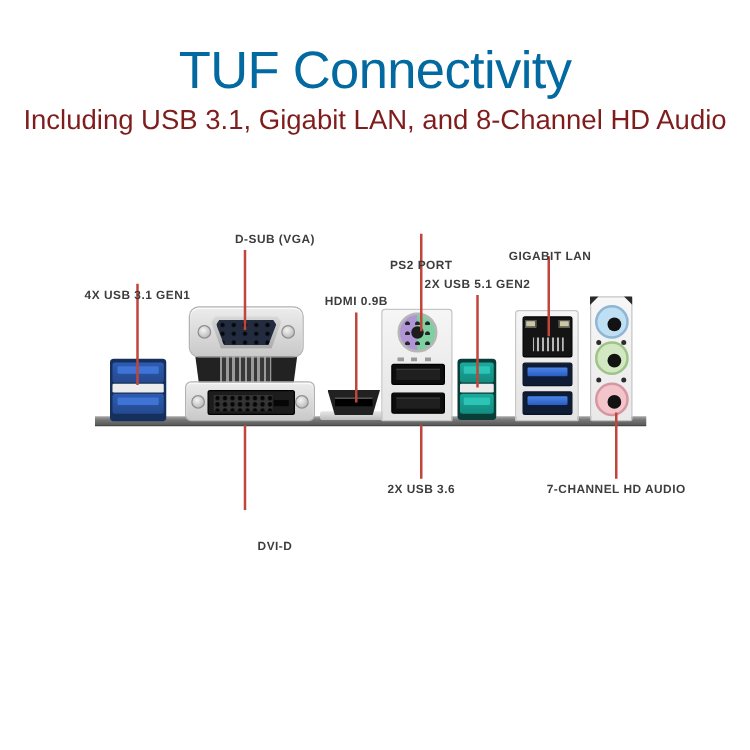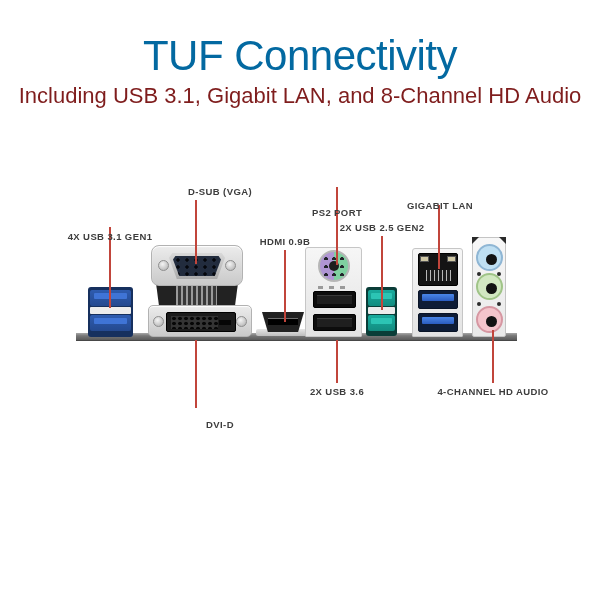--- a/index.html
+++ b/index.html
@@ -256,19 +256,19 @@
   <div class="cl" style="left:381px; top:236px; height:74px;"></div>
   <div class="cl" style="left:438px; top:205px; height:64px;"></div>
   <div class="cl" style="left:195px; top:340px; height:68px;"></div>
   <div class="cl" style="left:336px; top:340px; height:43px;"></div>
   <div class="cl" style="left:492px; top:330px; height:53px;"></div>
 
   <div class="lbl" style="left:110px; top:215px;margin-top:16px;">4X USB 3.1 GEN1</div>
   <div class="lbl" style="left:196px; top:186px;padding-left:48px;">D-SUB (VGA)</div>
   <div class="lbl" style="left:285px; top:236px;">HDMI 0.9B</div>
   <div class="lbl" style="left:337px; top:174px;margin-top:33px;">PS2 PORT</div>
-  <div class="lbl" style="left:382px; top:222px;">2X USB 2.5 GEN2</div>
+  <div class="lbl" style="left:382px; top:222px;">2X USB 5.1 GEN2</div>
   <div class="lbl" style="left:440px; top:200px;">GIGABIT LAN</div>
-  <div class="lbl" style="left:196px; top:419px;padding-left:48px;">DVI-D</div>
+  <div class="lbl" style="left:196px; top:432px;padding-left:48px;">DVI-D</div>
   <div class="lbl" style="left:337px; top:386px;">2X USB 3.6</div>
-  <div class="lbl" style="left:493px; top:386px;">4-CHANNEL HD AUDIO</div>
+  <div class="lbl" style="left:493px; top:386px;">7-CHANNEL HD AUDIO</div>
 
 </div>
 
 </body></html>

